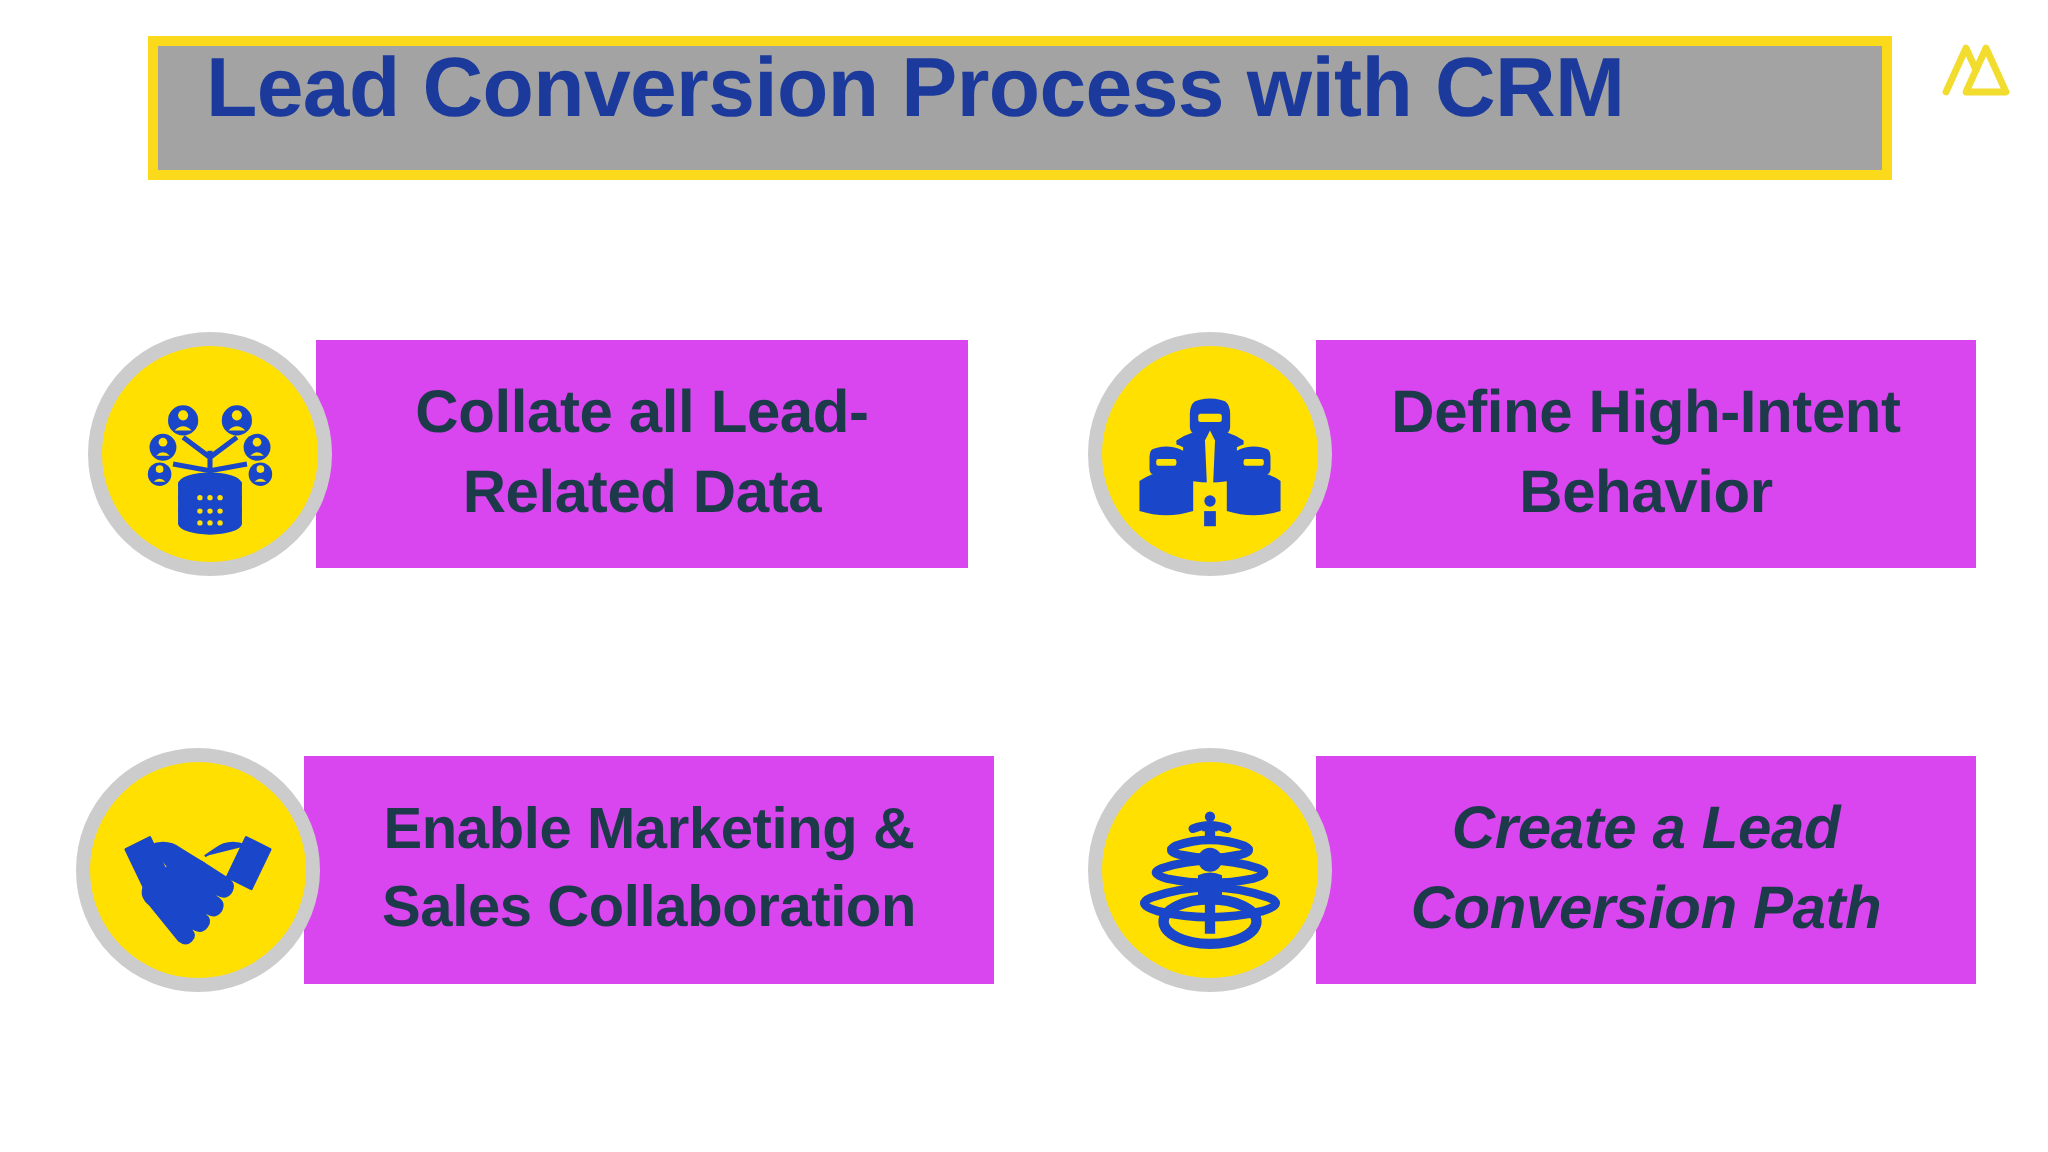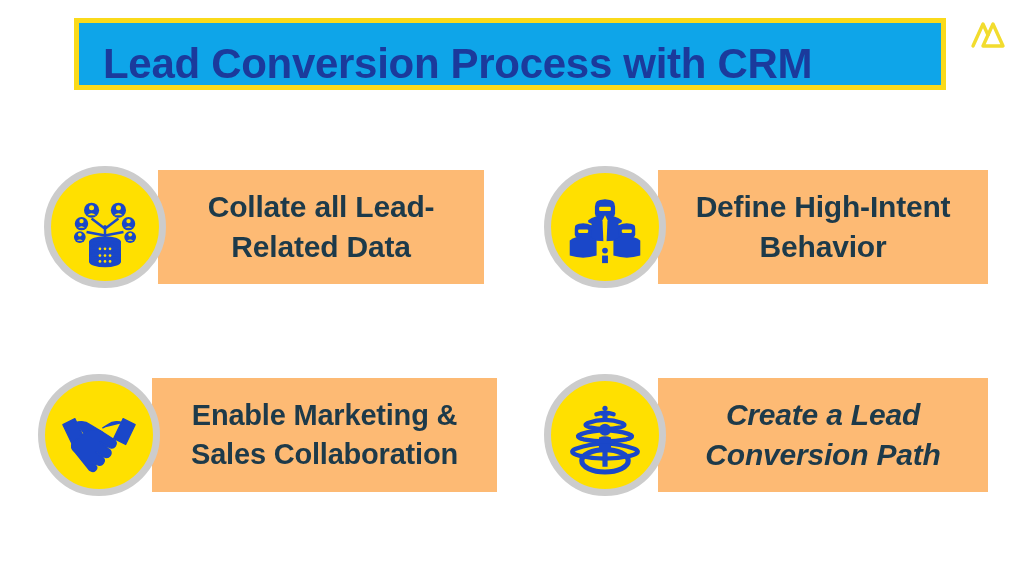--- a/index.html
+++ b/index.html
@@ -15,25 +15,25 @@
     position: relative;
   }
 
   
   #title-banner {
     position: absolute;
     left: 74px;
     top: 18px;
     width: 872px;
     height: 72px;
-    background: #0ea5e9;
+    background: #a3a3a3;
     border: 5px solid #fada1b;
     box-sizing: border-box;
     display: flex;
-    align-items: flex-end;
+    align-items: flex-start;
     padding-left: 24px;
   }
   #title-text {
     font-size: 42px;
     font-weight: bold;
     color: #1b3a9c;
     letter-spacing: -0.3px;
     white-space: nowrap;
     line-height: 1;
   }
@@ -75,21 +75,21 @@
     display: flex;
     align-items: center;
     justify-content: center;
     flex: 0 0 auto;
     position: relative;
     z-index: 2;
   }
   .step-icon-badge svg { display: block; }
 
   .step-label-box {
-    background: #fdba74;
+    background: #d946ef;
     min-height: 114px;
     display: flex;
     align-items: center;
     justify-content: center;
     text-align: center;
     padding: 6px 14px;
     box-sizing: border-box;
     margin-left: -8px;
     position: relative;
     z-index: 1;

